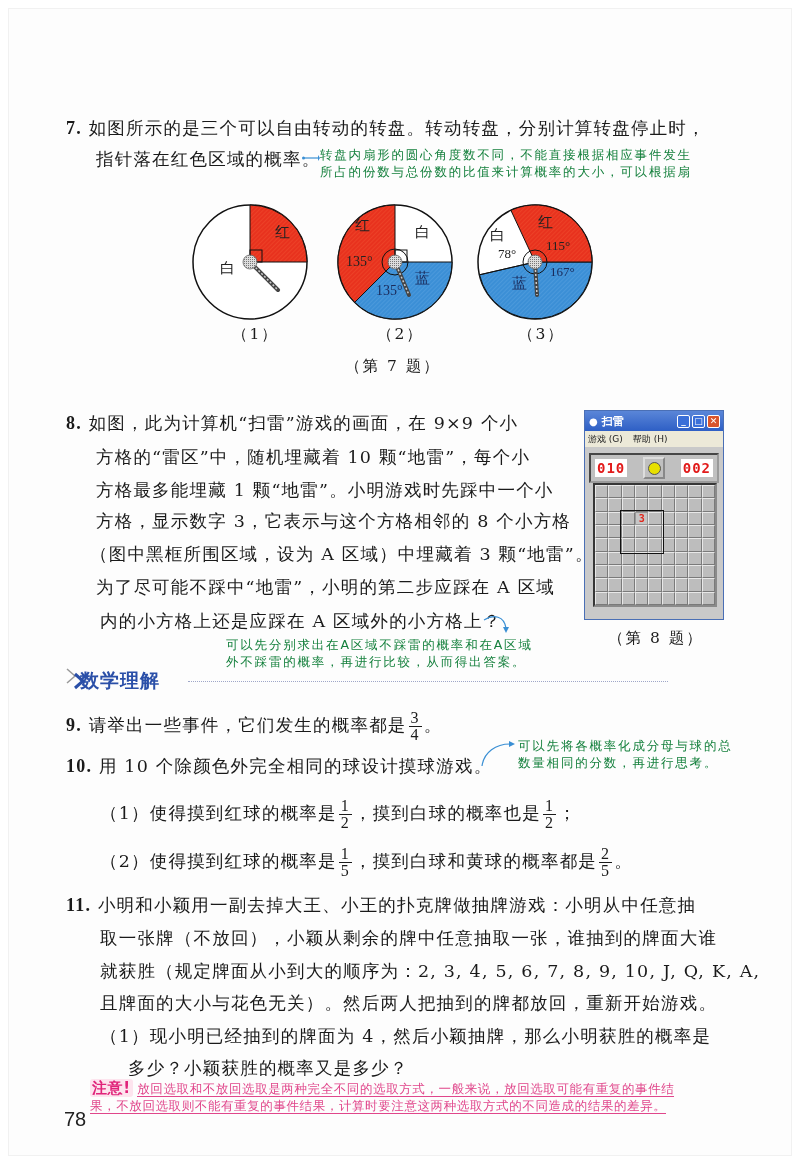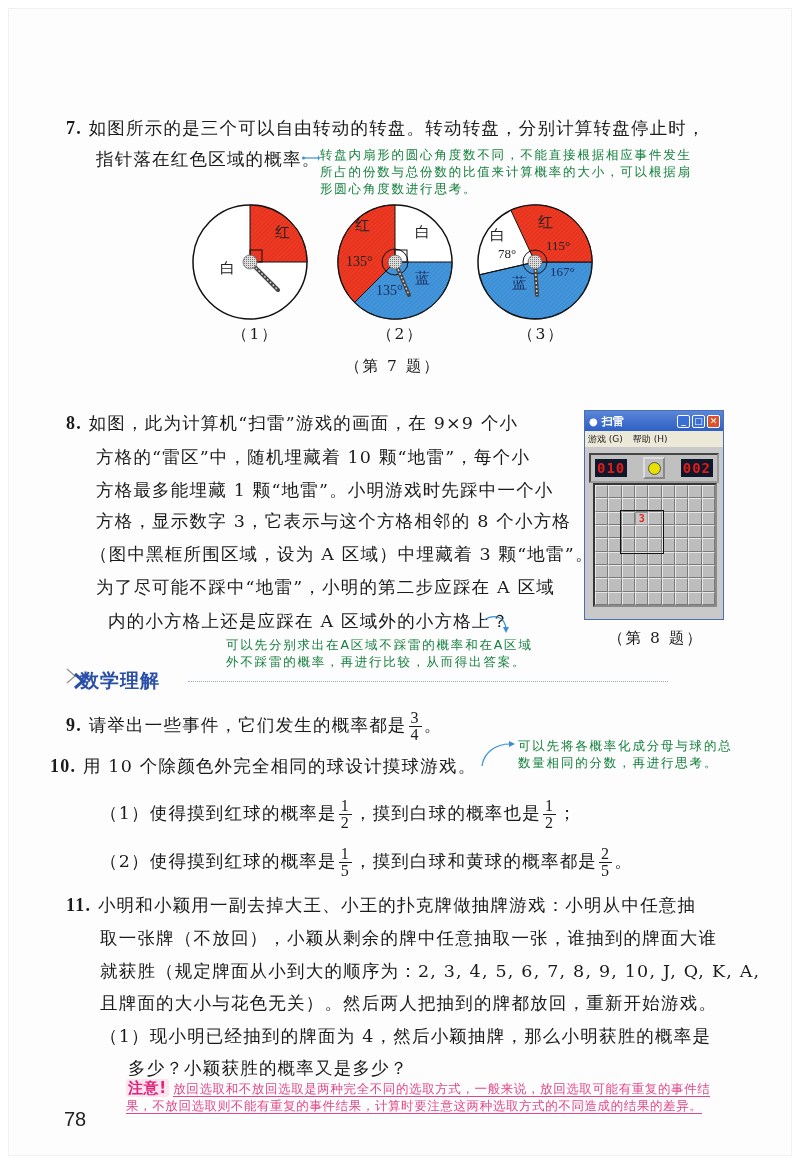--- a/index.html
+++ b/index.html
@@ -14,28 +14,28 @@
   .frac { display:inline-block; vertical-align:middle; text-align:center; font-family:"Liberation Serif",serif; font-size:16px; line-height:16px; margin:0 2px; }
   .frac span { display:block; }
   .frac .n { border-bottom:1px solid #1a1a1a; padding:0 2px; }
   .section-head { color:#2a4fa8; font-family:"DejaVu Sans","Liberation Sans",sans-serif; font-size:19px; font-weight:bold; letter-spacing:1px; }
   .section-line { position:absolute; left:188px; top:681px; width:480px; border-top:1px dotted #9fa7c8; height:0; }
   .mine-win { position:absolute; left:584px; top:410px; width:140px; height:210px; background:#c9c9c9; border:1px solid #4a6fb5; box-sizing:border-box; }
   .mine-title { height:20px; background:linear-gradient(#5a86d8,#2e5fc5); color:#fff; font-family:"DejaVu Sans",sans-serif; font-size:11px; font-weight:bold; display:flex; align-items:center; padding-left:4px; box-sizing:border-box; }
   .mine-title .tbtn { width:13px; height:13px; border:1px solid #fff; border-radius:2px; margin-left:2px; box-sizing:border-box; font-size:9px; line-height:11px; text-align:center; }
   .mine-menu { height:16px; background:#ece9d8; font-family:"DejaVu Sans",sans-serif; font-size:9px; color:#222; display:flex; align-items:center; padding-left:3px; gap:10px; }
   .mine-panel { margin:6px 4px 0 4px; height:26px; border:2px inset #9a9a9a; display:flex; align-items:center; justify-content:space-between; padding:0 4px; background:#c0c0c0; }
-  .lcd { background:#0f172a; color:#e21b1b; font-family:"DejaVu Sans Mono",monospace; font-weight:bold; font-size:14px; padding:0 2px; letter-spacing:1px; line-height:18px; }
+  .lcd { background:#ffffff; color:#e21b1b; font-family:"DejaVu Sans Mono",monospace; font-weight:bold; font-size:14px; padding:0 2px; letter-spacing:1px; line-height:18px; }
   .smiley { width:18px; height:18px; background:#c0c0c0; border:2px outset #ddd; display:flex; align-items:center; justify-content:center; font-size:13px; color:#333; line-height:14px; }
   .smiley .face { width:13px; height:13px; border-radius:50%; background:#e8e000; border:1px solid #555; box-sizing:border-box; }
   .mine-grid { position:absolute; left:8px; top:72px; width:124px; height:124px; border:2px inset #8a8a8a; display:grid; grid-template-columns:repeat(9,1fr); grid-template-rows:repeat(9,1fr); box-sizing:border-box; background:#b0b0b0; }
   .cell { border:1px solid; border-color:#e8e8e8 #7a7a7a #7a7a7a #e8e8e8; background:#bdbdbd; box-sizing:border-box; font-family:"DejaVu Sans Mono",monospace; font-size:10px; font-weight:bold; color:#e0261b; text-align:center; line-height:11px; }
   .cell.open { background:#c6c6c6; border-color:#9a9a9a; }
   .a-frame { position:absolute; border:1.5px solid #111; pointer-events:none; }
-  .notice { position:absolute; left:90px; top:1080px; width:650px; color:#e0468b; font-family:"DejaVu Sans","Liberation Sans",sans-serif; font-size:12.5px; line-height:17px; letter-spacing:0.6px;margin-left:36px; }
+  .notice { position:absolute; left:90px; top:1080px; width:650px; color:#e0468b; font-family:"DejaVu Sans","Liberation Sans",sans-serif; font-size:12.5px; line-height:17px; letter-spacing:0.6px; }
   .notice .tag { color:#e0237a; font-weight:bold; font-size:15px; background:#fde4ee; padding:0 2px; border-radius:3px; }
   .notice .ul { border-bottom:1px solid #e0468b; }
   .pagenum { position:absolute; left:64px; top:1108px; font-family:"Liberation Sans","DejaVu Sans",sans-serif; font-size:20px; color:#222; }
 </style>
 </head>
 <body>
 
 <div class="page-border"></div>
 
 <div class="abs txt" style="left:66px;top:118px;">
@@ -44,21 +44,20 @@
 </div>
 <div class="abs txt" style="left:96px;top:149px;">指针落在红色区域的概率。</div>
 <svg class="abs" style="left:302px;top:154px;" width="18" height="8">
   <line x1="1" y1="4" x2="16" y2="4" stroke="#3a8fd4" stroke-width="1.2"></line>
   <polygon points="16,1 18,4 16,7" fill="#3a8fd4"></polygon>
   <circle cx="1.5" cy="4" r="1.5" fill="#3a8fd4"></circle>
 </svg>
 <div class="abs note" style="left:320px;top:146px;">
   <div>转盘内扇形的圆心角度数不同，不能直接根据相应事件发生</div>
   <div>所占的份数与总份数的比值来计算概率的大小，可以根据扇</div>
-  <div>形圆心角度数进行思考。</div>
 </div>
 
 <svg class="abs" style="left:180px;top:195px;" width="440" height="150">
   <defs>
     <pattern id="hatchBlue" width="3" height="3" patternUnits="userSpaceOnUse" patternTransform="rotate(45)">
       <rect width="3" height="3" fill="#3b8fd6"></rect>
       <line x1="0" y1="0" x2="0" y2="3" stroke="#5aa3e0" stroke-width="1"></line>
     </pattern>
     <pattern id="hatchRed" width="3" height="3" patternUnits="userSpaceOnUse" patternTransform="rotate(45)">
       <rect width="3" height="3" fill="#e8321e"></rect>
@@ -126,21 +125,21 @@
 
 <div class="abs txt" style="left:66px;top:413px;text-align:right;">
   <span class="num">8.</span>
   <span>如图，此为计算机“扫雷”游戏的画面，在 9×9 个小</span>
 </div>
 <div class="abs txt" style="left:96px;top:447px;">方格的“雷区”中，随机埋藏着 10 颗“地雷”，每个小</div>
 <div class="abs txt" style="left:96px;top:480px;">方格最多能埋藏 1 颗“地雷”。小明游戏时先踩中一个小</div>
 <div class="abs txt" style="left:96px;top:511px;">方格，显示数字 3，它表示与这个方格相邻的 8 个小方格</div>
 <div class="abs txt" style="left:90px;top:544px;">（图中黑框所围区域，设为 A 区域）中埋藏着 3 颗“地雷”。</div>
 <div class="abs txt" style="left:96px;top:577px;">为了尽可能不踩中“地雷”，小明的第二步应踩在 A 区域</div>
-<div class="abs txt" style="left:108px;top:611px;">内的小方格上还是应踩在 A 区域外的小方格上？</div>
+<div class="abs txt" style="left:100px;top:611px;">内的小方格上还是应踩在 A 区域外的小方格上？</div>
 <svg class="abs" style="left:482px;top:614px;" width="30" height="22">
   <path d="M2,6 C12,0 22,2 24,14" fill="none" stroke="#3a8fd4" stroke-width="1.2"></path>
   <polygon points="21,13 27,13 24,19" fill="#3a8fd4"></polygon>
 </svg>
 <div class="abs note" style="left:226px;top:636px;">
   <div>可以先分别求出在A区域不踩雷的概率和在A区域</div>
   <div>外不踩雷的概率，再进行比较，从而得出答案。</div>
 </div>
 
 <div class="mine-win">
@@ -255,21 +254,21 @@
   <polyline points="11,8 19,15 11,22" fill="none" stroke="#2a4fa8" stroke-width="3"></polyline>
 </svg>
 <div class="abs section-head" style="left:80px;top:668px;">数学理解</div>
 <div class="section-line"></div>
 
 <div class="abs txt" style="left:66px;top:710px;">
   <span class="num">9.</span>
   <span>请举出一些事件，它们发生的概率都是</span><span class="frac"><span class="n">3</span><span>4</span></span><span>。</span>
 </div>
 
-<div class="abs txt" style="left:50px;top:756px;text-align:right;">
+<div class="abs txt" style="left:66px;top:756px;text-align:right;">
   <span class="num">10.</span>
   <span>用 10 个除颜色外完全相同的球设计摸球游戏。</span>
 </div>
 <svg class="abs" style="left:478px;top:740px;" width="38" height="28">
   <path d="M4,26 C6,12 18,4 32,4" fill="none" stroke="#3a8fd4" stroke-width="1.2"></path>
   <polygon points="31,1 37,4 31,7" fill="#3a8fd4"></polygon>
 </svg>
 <div class="abs note" style="left:518px;top:737px;">
   <div>可以先将各概率化成分母与球的总</div>
   <div>数量相同的分数，再进行思考。</div>

